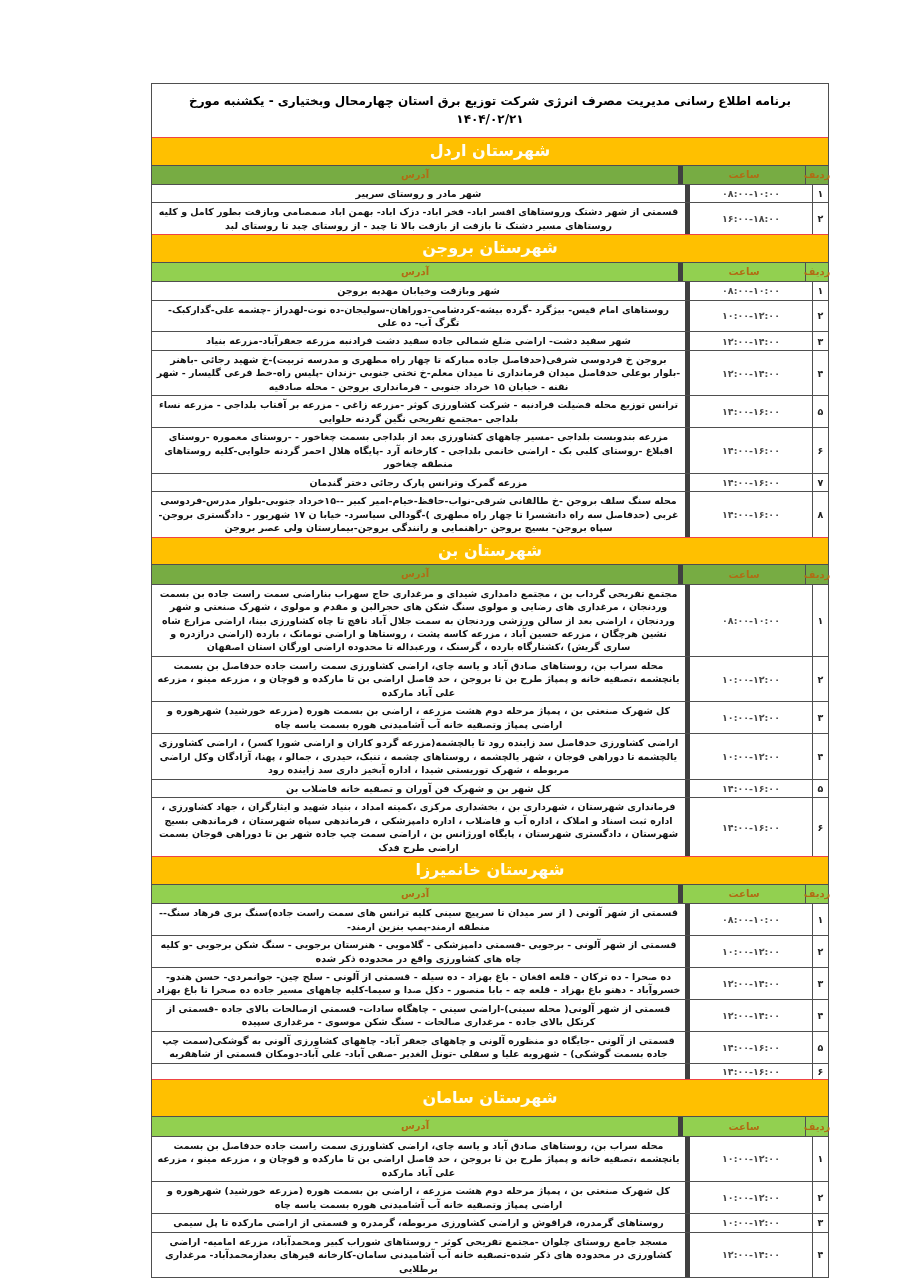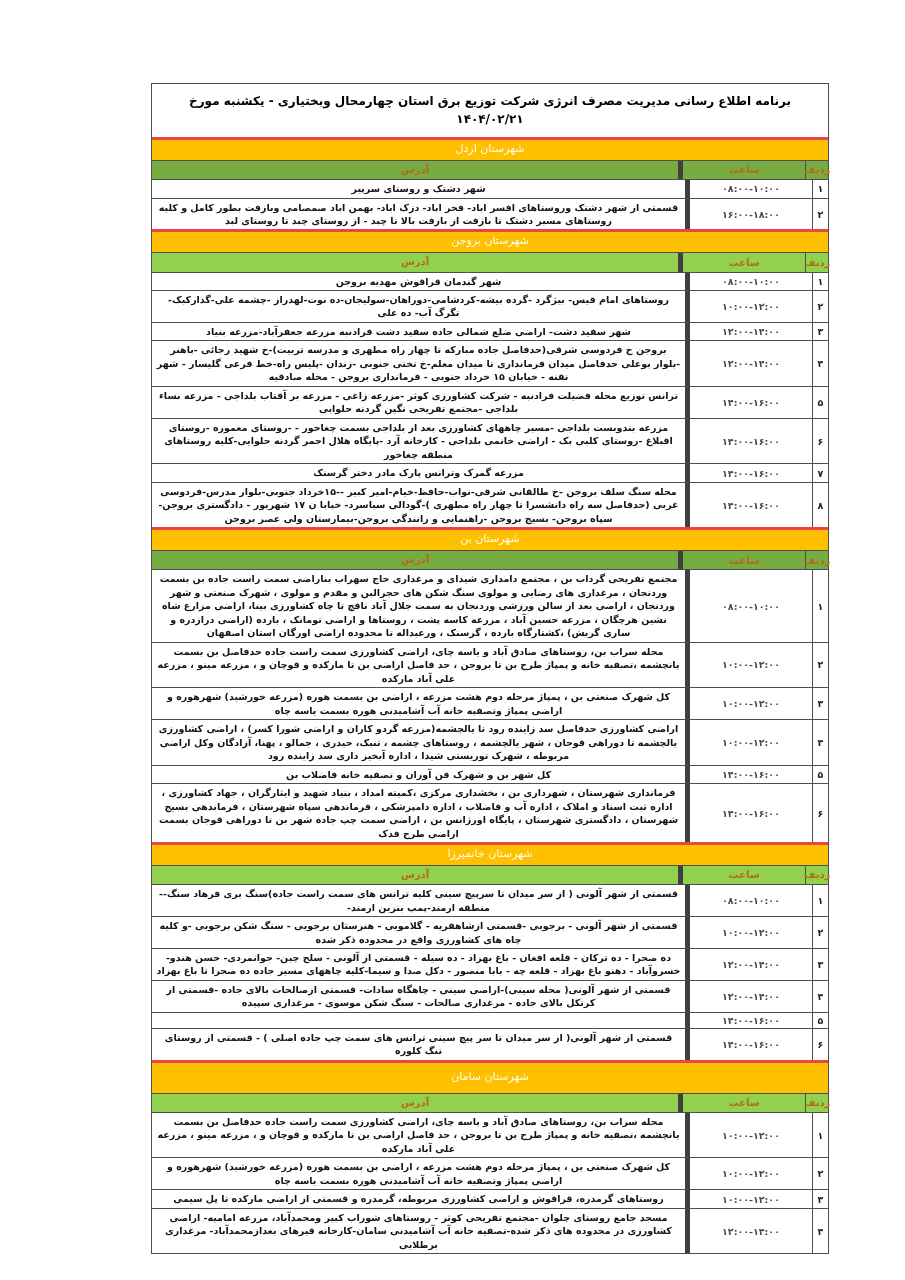--- a/index.html
+++ b/index.html
@@ -1,21 +1,21 @@
 <!DOCTYPE html>
 <html lang="fa"><head>
 <meta charset="utf-8">
 <style>
   html,body{margin:0;padding:0;background:#ffffff;}
   body{width:905px;height:1280px;position:relative;font-family:"DejaVu Sans",sans-serif;}
   .page{position:absolute;inset:0;background:#ffffff;overflow:hidden;border-radius:24px;}
   .sheet{position:absolute;left:151px;top:83px;width:676px;border:1px solid #4f4f4f;background:#fff;}
   .title{padding:8px 10px 9px;text-align:center;font-weight:bold;font-size:12px;color:#000;line-height:1.5;}
-  .sec-bar{background:#FFC000;color:#fffdf2;text-align:center;font-weight:normal;font-size:11px;
-           padding:2px 0 3px;border-top:3px solid #ef4444;line-height:1.35;}
+  .sec-bar{background:#FFC000;color:#fffdf2;text-align:center;font-weight:bold;font-size:16px;
+           padding:2px 0 3px;border-top:1px solid #ef4444;line-height:1.35;}
   .section.tall .sec-bar{padding:7px 0 8px;}
   .hdr-row{display:flex;border-top:1px solid #4f4f4f;}
   .hdr-row .cell{font-weight:bold;color:#b26b14;font-size:10px;padding:2px 11px;}
   .g-dark{background:#77AC43;}
   .g-light{background:#92D050;}
   .data-row{display:flex;border-top:1px solid #4f4f4f;background:#fff;}
   .cell{display:flex;align-items:center;justify-content:center;text-align:center;
         box-sizing:border-box;padding:2px 4px;font-size:9.5px;}
   .no{width:16px;flex:none;border-left:1px solid #4f4f4f;font-weight:bold;color:#222;}
   .time{width:127px;flex:none;border-left:5px solid #404040;color:#4a4a4a;font-weight:bold;letter-spacing:.3px;}
@@ -32,21 +32,21 @@
     <div class="sec-bar">شهرستان اردل</div>
     <div class="hdr-row g-dark">
       <div class="cell no">ردیف</div>
       <div class="cell time">ساعت</div>
       <div class="cell addr">آدرس</div>
     </div>
     <div class="rows">
   <div class="data-row">
     <div class="cell no">۱</div>
     <div class="cell time">۰۸:۰۰-۱۰:۰۰</div>
-    <div class="cell addr">شهر دشتک  و روستای سرپیر</div>
+    <div class="cell addr">شهر مادر  و روستای سرپیر</div>
   </div>
 
   <div class="data-row">
     <div class="cell no">۲</div>
     <div class="cell time">۱۶:۰۰-۱۸:۰۰</div>
     <div class="cell addr">قسمتی از شهر دشتک وروستاهای افسر اباد- فخر اباد- دزک اباد- بهمن اباد  صمصامی وبازفت بطور کامل و کلیه روستاهای مسیر دشتک تا بازفت از بازفت بالا تا چبد - از روستای چبد تا روستای لبد</div>
   </div>
 </div>
   </div>
 
@@ -54,21 +54,21 @@
     <div class="sec-bar">شهرستان بروجن</div>
     <div class="hdr-row g-light">
       <div class="cell no">ردیف</div>
       <div class="cell time">ساعت</div>
       <div class="cell addr">آدرس</div>
     </div>
     <div class="rows">
   <div class="data-row">
     <div class="cell no">۱</div>
     <div class="cell time">۰۸:۰۰-۱۰:۰۰</div>
-    <div class="cell addr">شهر گندمان قراقوش مهدیه بروجن</div>
+    <div class="cell addr">شهر وبازفت وخیابان مهدیه بروجن</div>
   </div>
 
   <div class="data-row">
     <div class="cell no">۲</div>
     <div class="cell time">۱۰:۰۰-۱۲:۰۰</div>
     <div class="cell addr">روستاهای امام قیس- بیژگرد -گرده بیشه-کردشامی-دوراهان-سولیجان-ده نوت-لهدراز -چشمه علی-گدارکبک-تگرگ آب- ده علی</div>
   </div>
 
   <div class="data-row">
     <div class="cell no">۳</div>
@@ -90,21 +90,21 @@
 
   <div class="data-row">
     <div class="cell no">۶</div>
     <div class="cell time">۱۴:۰۰-۱۶:۰۰</div>
     <div class="cell addr">مزرعه بندوبست بلداجی -مسیر چاههای کشاورزی بعد از بلداجی بسمت چغاخور - -روستای معموره -روستای اقبلاغ -روستای کلبی بک - اراضی خانمی بلداجی - کارخانه آرد -پایگاه هلال احمر گردنه حلوایی-کلیه روستاهای منطقه چغاخور</div>
   </div>
 
   <div class="data-row">
     <div class="cell no">۷</div>
     <div class="cell time">۱۴:۰۰-۱۶:۰۰</div>
-    <div class="cell addr">مزرعه گمرک وترانس پارک مادر دختر گرسنک</div>
+    <div class="cell addr">مزرعه گمرک وترانس پارک رجائی دختر گندمان</div>
   </div>
 
   <div class="data-row">
     <div class="cell no">۸</div>
     <div class="cell time">۱۴:۰۰-۱۶:۰۰</div>
     <div class="cell addr">محله سنگ سلف بروجن -خ طالقانی شرقی-نواب-حافظ-خیام-امیر کبیر --۱۵خرداد جنوبی-بلوار مدرس-فردوسی غربی (حدفاصل سه راه دانشسرا تا چهار راه مطهری )-گودالی سیاسرد- خیابا ن ۱۷ شهریور - دادگستری بروجن- سپاه بروجن- بسیج بروجن -راهنمایی و رانندگی بروجن-بیمارستان ولی عصر بروجن</div>
   </div>
 </div>
   </div>
 
@@ -164,44 +164,44 @@
     <div class="rows">
   <div class="data-row">
     <div class="cell no">۱</div>
     <div class="cell time">۰۸:۰۰-۱۰:۰۰</div>
     <div class="cell addr">قسمتی از شهر آلونی ( از سر میدان تا سرپیچ سینی کلیه ترانس های سمت راست جاده)سنگ بری فرهاد سنگ--منطقه ارمند-پمپ بنزین ارمند-</div>
   </div>
 
   <div class="data-row">
     <div class="cell no">۲</div>
     <div class="cell time">۱۰:۰۰-۱۲:۰۰</div>
-    <div class="cell addr">قسمتی از شهر آلونی - برجویی -قسمتی ازشاهقریه - گلامویی  - هنرستان برجویی - سنگ شکن برجویی -و کلیه چاه های کشاورزی واقع در محدوده ذکر شده</div>
+    <div class="cell addr">قسمتی از شهر آلونی - برجویی -قسمتی دامپزشکی - گلامویی  - هنرستان برجویی - سنگ شکن برجویی -و کلیه چاه های کشاورزی واقع در محدوده ذکر شده</div>
   </div>
 
   <div class="data-row">
     <div class="cell no">۳</div>
     <div class="cell time">۱۲:۰۰-۱۴:۰۰</div>
     <div class="cell addr">ده صحرا - ده ترکان - قلعه افغان - باغ بهزاد - ده سیله  - قسمتی از آلونی - سلح چین- جوانمردی- حسن هندو- خسروآباد - دهنو باغ بهزاد - قلعه چه - بابا منصور - دکل صدا و سیما-کلیه چاههای مسیر جاده ده صحرا تا باغ بهزاد</div>
   </div>
 
   <div class="data-row">
     <div class="cell no">۴</div>
     <div class="cell time">۱۲:۰۰-۱۴:۰۰</div>
     <div class="cell addr">قسمتی از شهر آلونی( محله سینی)-اراضی سینی - چاهگاه سادات- قسمتی ازصالحات بالای جاده -قسمتی از کرتکل بالای جاده - مرغداری صالحات - سنگ شکن موسوی - مرغداری سپیده</div>
   </div>
 
   <div class="data-row">
     <div class="cell no">۵</div>
     <div class="cell time">۱۴:۰۰-۱۶:۰۰</div>
+    <div class="cell addr">قسمتی از آلونی -جایگاه دو منظوره آلونی و چاههای جعفر آباد- چاههای کشاورزی آلونی به گوشکی(سمت چپ جاده بسمت گوشکی) - شهرویه علیا و سفلی -تونل الغدیر -صفی آباد- علی آباد-دومکان قسمتی از شاهقریه</div>
   </div>
 
   <div class="data-row">
     <div class="cell no">۶</div>
     <div class="cell time">۱۴:۰۰-۱۶:۰۰</div>
-    <div class="cell addr">قسمتی از شهر آلونی( از سر میدان تا سر پیچ سینی ترانس های سمت چپ جاده اصلی ) - قسمتی از روستای تنگ کلوره</div>
   </div>
 </div>
   </div>
 
   <div class="section tall">
     <div class="sec-bar">شهرستان سامان</div>
     <div class="hdr-row g-light">
       <div class="cell no">ردیف</div>
       <div class="cell time">ساعت</div>
       <div class="cell addr">آدرس</div>

